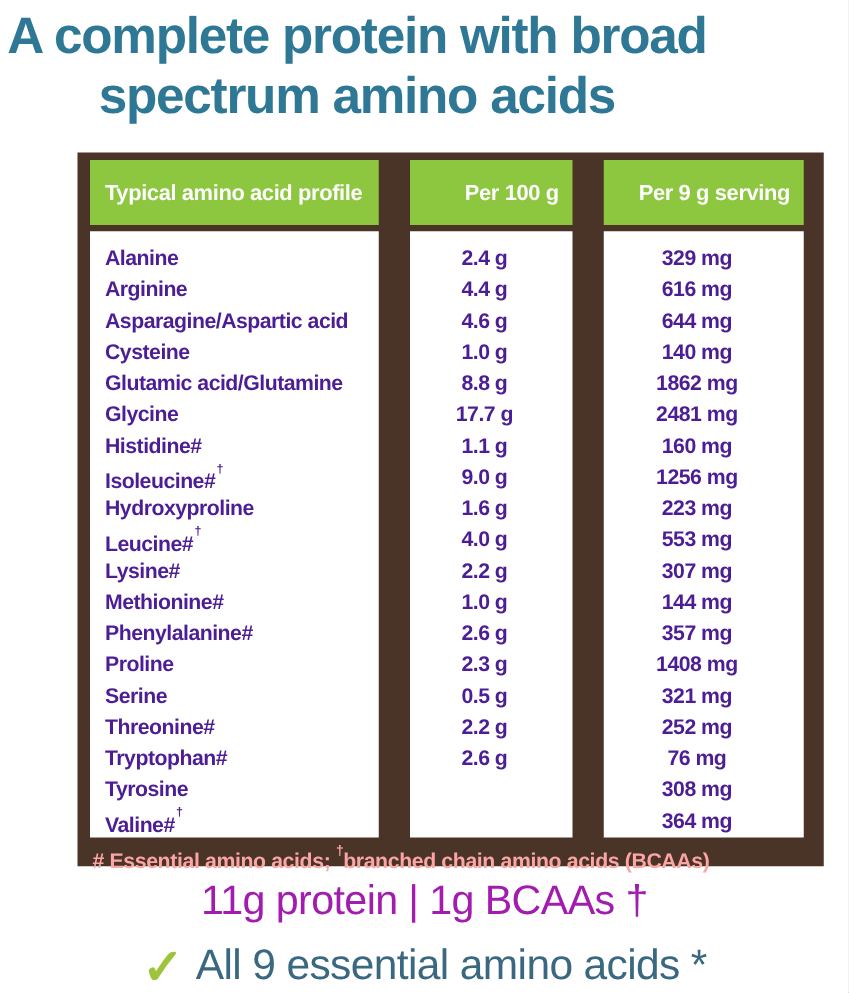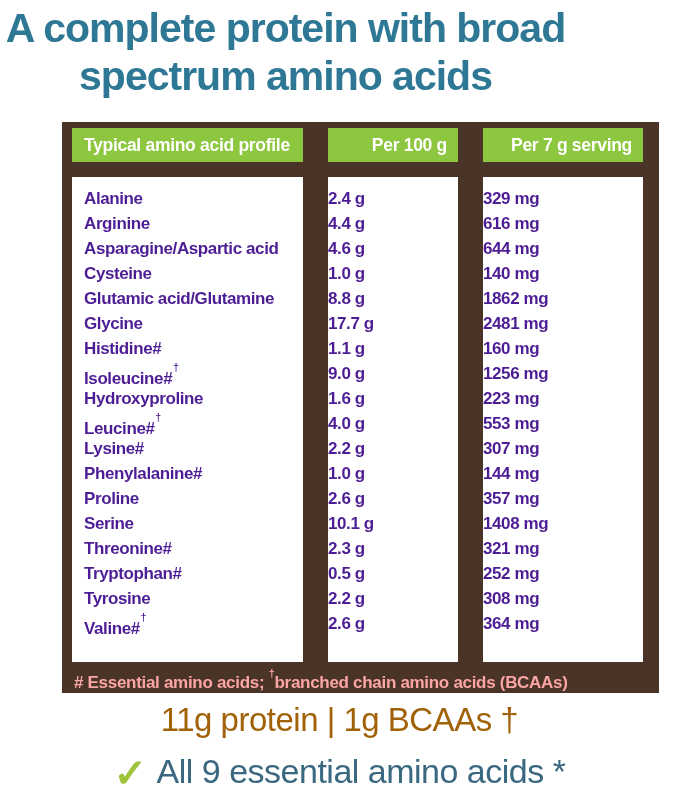--- a/index.html
+++ b/index.html
@@ -18,46 +18,46 @@
     position:absolute; left:62px; top:122px; width:597px; height:571px;
     background:#4a3327; padding:6px 16px 0 10px;
   }
   .cols { display:flex; }
   .col { display:flex; flex-direction:column; }
   .col-name  { width:231px; margin-right:25px; }
   .col-100   { width:130px; margin-right:25px; }
   .col-14    { width:160px; }
 
   .col-header {
-    background:#8dc63f; height:34px; margin-bottom:15px;
+    background:#8dc63f; height:52px; margin-bottom:5px;
     color:#ffffff; font-weight:bold; font-size:17.5px; letter-spacing:-0.3px;
     display:flex; align-items:center; white-space:nowrap;
   }
   .col-header.left  { padding-left:12px; }
   .col-header.right { justify-content:flex-end; padding-right:11px; }
 
   .col-body { background:#ffffff; height:485px; padding-top:9px; }
   .cell {
     height:25px; line-height:25px; white-space:nowrap;
     font-weight:bold; font-size:17px; color:#4c1d95; letter-spacing:-0.4px;
   }
   .cell.name { padding-left:12px; }
-  .cell.val  { text-align:left; padding-right:11px; }
+  .cell.val  { text-align:center; padding-right:11px; }
   .cell sup  { font-size:10px; position:relative; top:-6px; left:1px; }
 
   .footnote {
     color:#fca5a5; font-weight:bold; font-size:17px; letter-spacing:-0.3px;
     padding:9px 0 0 2px; white-space:nowrap;
   }
   .footnote sup { font-size:11px; position:relative; top:-4px; }
 
   
   .summary-protein {
     position:absolute; left:0; top:701px; width:679px; text-align:center;
-    color:#a16207; font-size:33px; letter-spacing:-0.5px;
+    color:#a21caf; font-size:33px; letter-spacing:-0.5px;
   }
   .summary-essential {
     position:absolute; left:0; top:750px; width:679px; text-align:center;
     color:#3a6880; font-size:34px; letter-spacing:-0.5px;
   }
   .check {
     color:#9ec43c; font-size:40px; font-weight:bold;
     vertical-align:-4px; margin-right:10px;
   }
 </style>
@@ -79,20 +79,21 @@
           <div class="cell name">Arginine</div>
           <div class="cell name">Asparagine/Aspartic acid</div>
           <div class="cell name">Cysteine</div>
           <div class="cell name">Glutamic acid/Glutamine</div>
           <div class="cell name">Glycine</div>
           <div class="cell name">Histidine#</div>
           <div class="cell name">Isoleucine#<sup>†</sup></div>
           <div class="cell name">Hydroxyproline</div>
           <div class="cell name">Leucine#<sup>†</sup></div>
           <div class="cell name">Lysine#</div>
+          <div class="cell name">Methionine#</div>
           <div class="cell name">Phenylalanine#</div>
           <div class="cell name">Proline</div>
           <div class="cell name">Serine</div>
           <div class="cell name">Threonine#</div>
           <div class="cell name">Tryptophan#</div>
           <div class="cell name">Tyrosine</div>
           <div class="cell name">Valine#<sup>†</sup></div>
         </div>
     </div>
 
@@ -105,47 +106,47 @@
           <div class="cell val">1.0 g</div>
           <div class="cell val">8.8 g</div>
           <div class="cell val">17.7 g</div>
           <div class="cell val">1.1 g</div>
           <div class="cell val">9.0 g</div>
           <div class="cell val">1.6 g</div>
           <div class="cell val">4.0 g</div>
           <div class="cell val">2.2 g</div>
           <div class="cell val">1.0 g</div>
           <div class="cell val">2.6 g</div>
-          <div class="cell val">10.1 g</div>
           <div class="cell val">2.3 g</div>
           <div class="cell val">0.5 g</div>
           <div class="cell val">2.2 g</div>
           <div class="cell val">2.6 g</div>
         </div>
     </div>
 
     <div class="col col-14">
-      <div class="col-header right">Per 7 g serving</div>
+      <div class="col-header right">Per 9 g serving</div>
       <div class="col-body">
           <div class="cell val">329 mg</div>
           <div class="cell val">616 mg</div>
           <div class="cell val">644 mg</div>
           <div class="cell val">140 mg</div>
           <div class="cell val">1862 mg</div>
           <div class="cell val">2481 mg</div>
           <div class="cell val">160 mg</div>
           <div class="cell val">1256 mg</div>
           <div class="cell val">223 mg</div>
           <div class="cell val">553 mg</div>
           <div class="cell val">307 mg</div>
           <div class="cell val">144 mg</div>
           <div class="cell val">357 mg</div>
           <div class="cell val">1408 mg</div>
           <div class="cell val">321 mg</div>
           <div class="cell val">252 mg</div>
+          <div class="cell val">76 mg</div>
           <div class="cell val">308 mg</div>
           <div class="cell val">364 mg</div>
         </div>
     </div>
 
   </div>
 
   <div class="footnote"><span># Essential amino acids; </span><sup>†</sup><span>branched chain amino acids (BCAAs)</span></div>
 </div>
 

